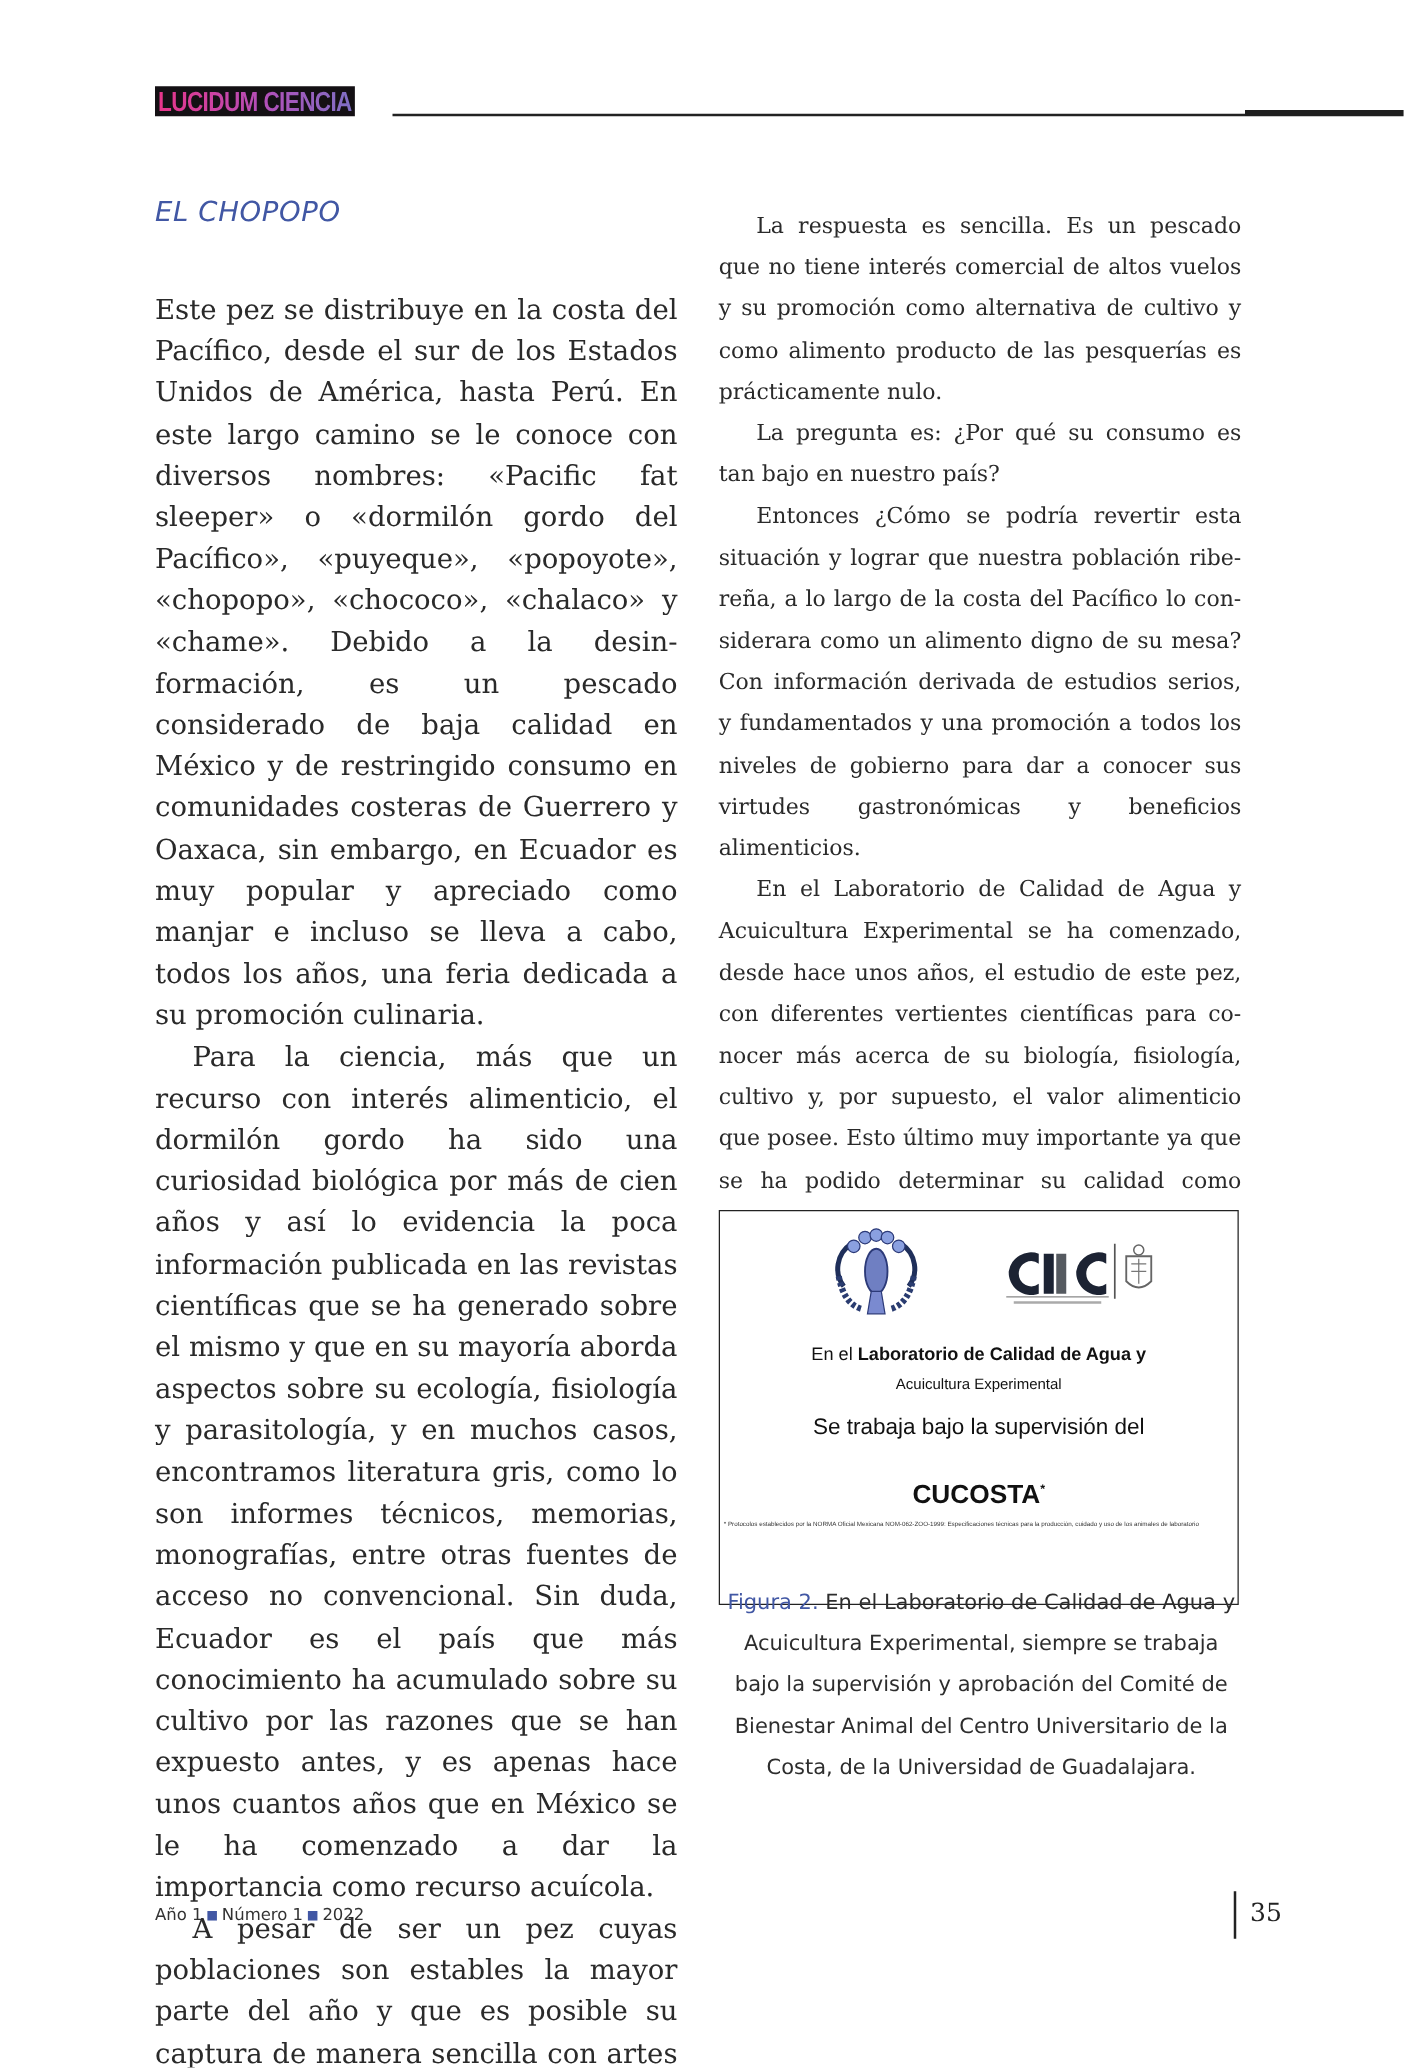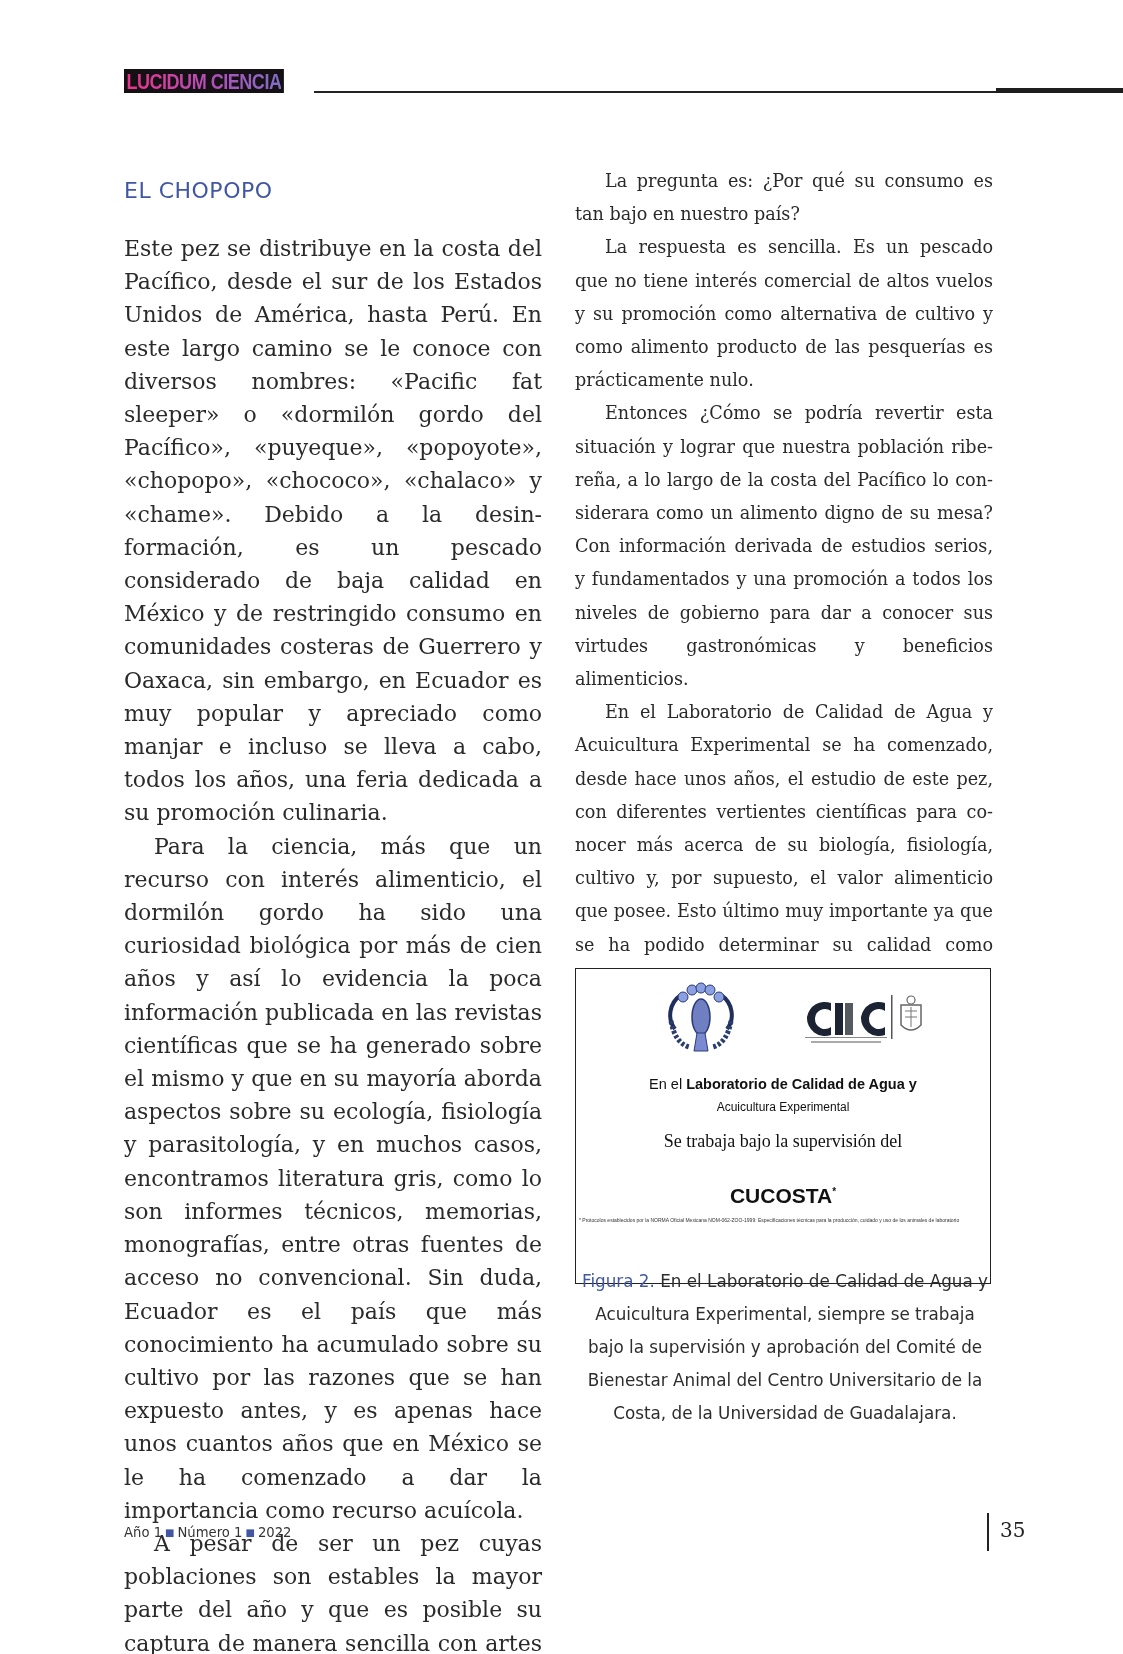--- a/index.html
+++ b/index.html
@@ -12,23 +12,24 @@
     letter-spacing: -0.6px; transform: scaleX(0.82); transform-origin: left center;
   }
   .brand span {
     background: linear-gradient(90deg, #e8358a 0%, #b24fb9 55%, #7f6fc4 100%);
     -webkit-background-clip: text; background-clip: text; color: transparent;
   }
   .rule-thin { position: absolute; left: 314px; top: 91px; width: 682px; height: 2px; background: #222; }
   .rule-thick { position: absolute; left: 996px; top: 88px; width: 127px; height: 5px; background: #1e1e1e; }
 
   .section-title {
-    position: absolute; left: 124px; top: 178px;
+    position: absolute; left: 124px; top: 158px;
     font-family: "DejaVu Sans", sans-serif; font-size: 22px; color: #4157a4; letter-spacing: 0.5px;
     font-weight: normal;
+    font-style: italic;
   }
 
   .col {
     position: absolute; width: 418px;
     font-family: "DejaVu Serif", serif; font-size: 18.2px; line-height: 33.2px; color: #2a2a2a;
     text-align: justify; hyphens: manual;
   }
   .col p { margin: 0; }
   .col p.indent { text-indent: 30px; }
   .col-left { left: 124px; top: 232px; font-size: 22px; }
@@ -38,21 +39,21 @@
     position: absolute; left: 575px; top: 968px; width: 416px; height: 316px;
     border: 1.5px solid #222; box-sizing: border-box; background: #fff;
     font-family: "Liberation Sans", sans-serif; color: #111; text-align: center;
   }
   .logo-lacuic { position: absolute; left: 85px; top: 12px; width: 80px; height: 75px; }
   .logo-cuc { position: absolute; left: 225px; top: 22px; width: 90px; height: 60px; }
   .logo-seal { position: absolute; left: 315px; top: 22px; width: 40px; height: 52px; }
   .fig-line1 { position: absolute; left: 0; right: 0; top: 106px; font-size: 14.5px; line-height: 19px; }
   .fig-line1 b, .fig-line2 b { font-weight: bold; }
   .fig-line2 { position: absolute; left: 0; right: 0; top: 129px; font-size: 12px; line-height: 19px; font-weight: normal; }
-  .fig-line3 { position: absolute; left: 0; right: 0; top: 161px; font-size: 18px; line-height: 22px; font-family: Liberation Serif, serif; }
+  .fig-line3 { position: absolute; left: 0; right: 0; top: 161px; font-size: 18px; line-height: 22px; }
   .fig-line4 { position: absolute; left: 0; right: 0; top: 184px; font-size: 21px; line-height: 26px; font-weight: bold; }
   .fig-line5 { position: absolute; left: 0; right: 0; top: 210px; font-size: 21px; line-height: 26px; font-weight: bold; }
   .fig-line5 sup { font-size: 10px; }
   .fig-footnote {
     position: absolute; left: 3px; top: 248px; width: 410px; font-size: 5px; line-height: 7px; text-align: left;
     white-space: nowrap; overflow: hidden; color: #333;
   }
 
   .caption {
     position: absolute; left: 575px; top: 1265px; width: 420px;
@@ -82,22 +83,22 @@
 
 <h2 class="section-title" style="margin:0;">EL CHOPOPO</h2>
 
 <div class="col col-left">
   <p>Este pez se distribuye en la costa del Pací­fico, desde el sur de los Estados Unidos de América, hasta Perú. En este largo camino se le conoce con diversos nombres: «Pacific fat sleeper» o «dormilón gordo del Pacífico», «puyeque», «popoyote», «chopopo», «choco­co», «chalaco» y «chame». Debido a la desin­formación, es un pescado considerado de baja calidad en México y de restringido consumo en comunidades costeras de Guerrero y Oaxa­ca, sin embargo, en Ecuador es muy popular y apreciado como manjar e incluso se lleva a cabo, todos los años, una feria dedicada a su promoción culinaria.</p>
   <p class="indent">Para la ciencia, más que un recurso con in­terés alimenticio, el dormilón gordo ha sido una curiosidad biológica por más de cien años y así lo evidencia la poca información publi­cada en las revistas científicas que se ha ge­nerado sobre el mismo y que en su mayoría aborda aspectos sobre su ecología, fisiología y parasitología, y en muchos casos, encontramos literatura gris, como lo son informes técnicos, memorias, monografías, entre otras fuentes de acceso no convencional. Sin duda, Ecuador es el país que más conocimiento ha acumula­do sobre su cultivo por las razones que se han expuesto antes, y es apenas hace unos cuantos años que en México se le ha comenzado a dar la importancia como recurso acuícola.</p>
   <p class="indent">A pesar de ser un pez cuyas poblaciones son estables la mayor parte del año y que es posible su captura de manera sencilla con artes convencionales como la atarraya, su consumo por parte de las poblaciones ribereñas mexi­canas es poco usual, aunque es un pescado de carne blanca y con un excelente sabor.</p>
 </div>
 
 <div class="col col-right">
+  <p class="indent">La respuesta es sencilla. Es un pescado que no tiene interés comercial de altos vuelos y su promoción como alternativa de cultivo y como alimento producto de las pesquerías es prácti­camente nulo.</p>
   <p class="indent">La pregunta es: ¿Por qué su consumo es tan bajo en nuestro país?</p>
-  <p class="indent">La respuesta es sencilla. Es un pescado que no tiene interés comercial de altos vuelos y su promoción como alternativa de cultivo y como alimento producto de las pesquerías es prácti­camente nulo.</p>
   <p class="indent">Entonces ¿Cómo se podría revertir esta situación y lograr que nuestra población ribe­reña, a lo largo de la costa del Pacífico lo con­siderara como un alimento digno de su mesa? Con información derivada de estudios serios, y fundamentados y una promoción a todos los niveles de gobierno para dar a conocer sus vir­tudes gastronómicas y beneficios alimenticios.</p>
   <p class="indent">En el Laboratorio de Calidad de Agua y Acuicultura Experimental se ha comenzado, desde hace unos años, el estudio de este pez, con diferentes vertientes científicas para co­nocer más acerca de su biología, fisiología, cul­tivo y, por supuesto, el valor alimenticio que posee. Esto último muy importante ya que se ha podido determinar su calidad como alimen­</p>
 </div>
 
 <div class="figure-box">
   <svg class="logo-lacuic" viewBox="0 0 80 75">
     <path d="M14 48 C6 38 8 22 20 14" stroke="#1f2f5a" stroke-width="4" fill="none"></path>
     <path d="M66 48 C74 38 72 22 60 14" stroke="#1f2f5a" stroke-width="4" fill="none"></path>
     <path d="M10 40 Q 14 62 28 66" stroke="#2a3c70" stroke-width="5" fill="none" stroke-dasharray="3 2"></path>
     <path d="M70 40 Q 66 62 52 66" stroke="#2a3c70" stroke-width="5" fill="none" stroke-dasharray="3 2"></path>

